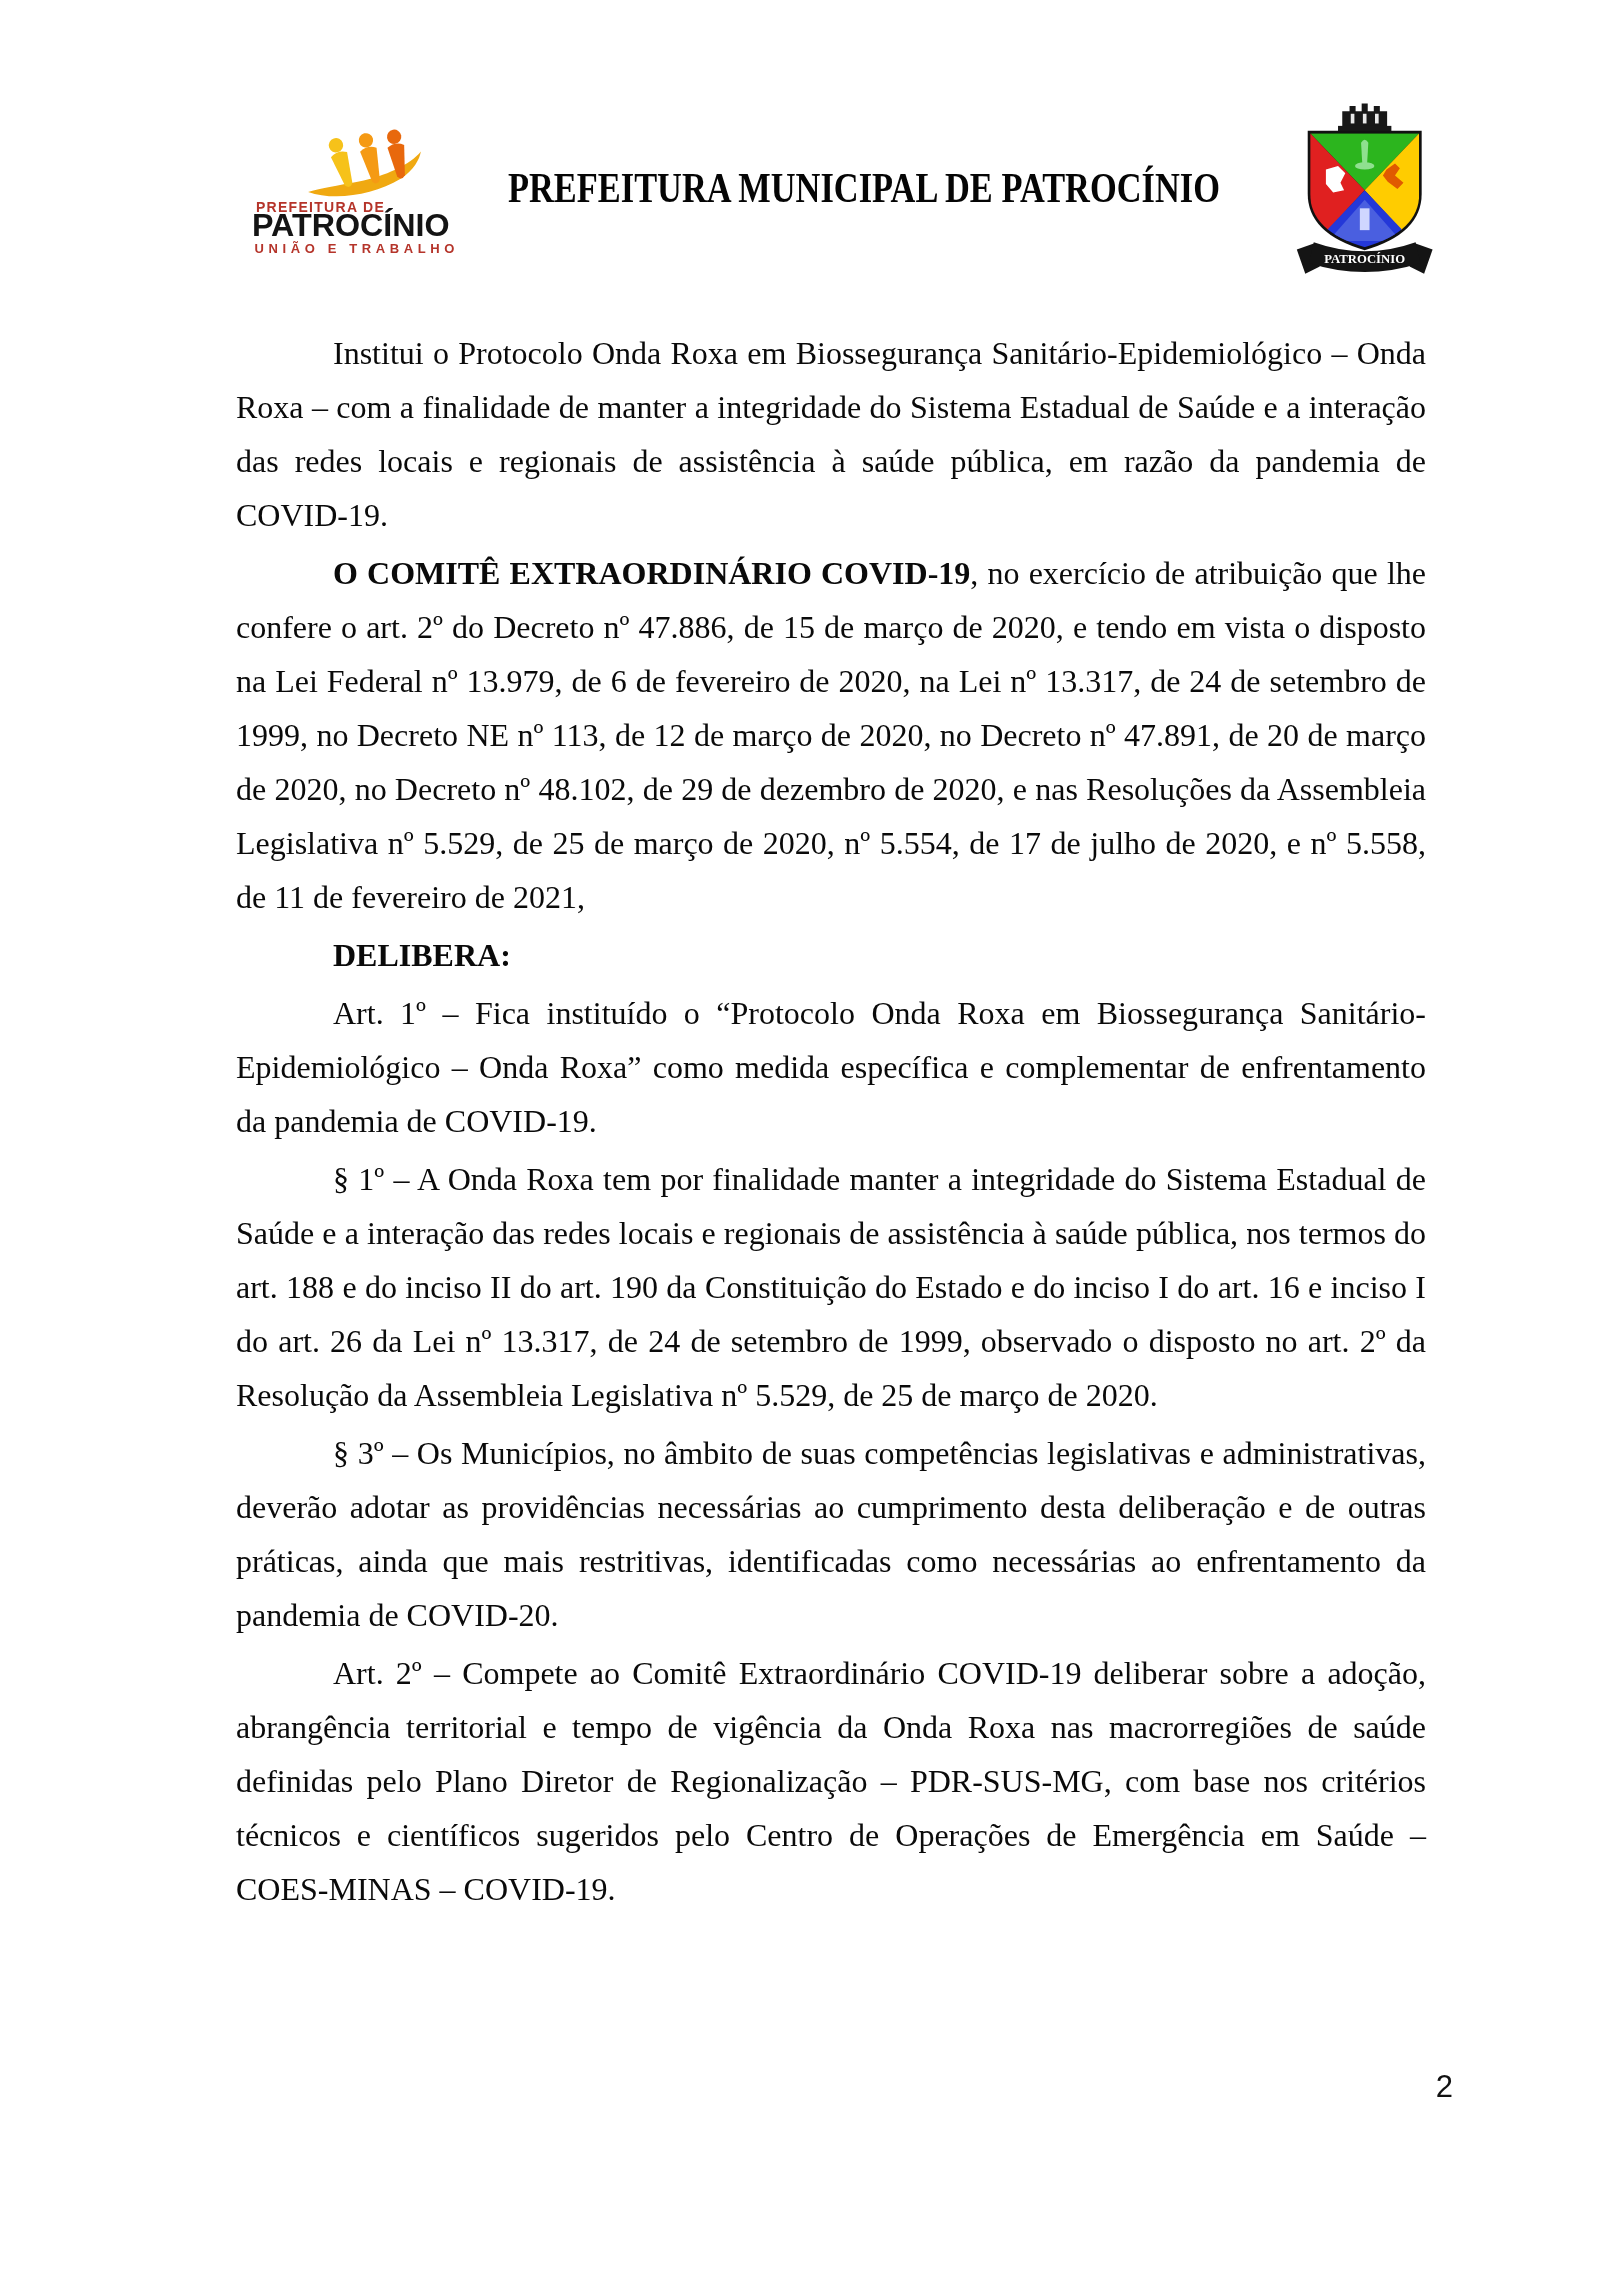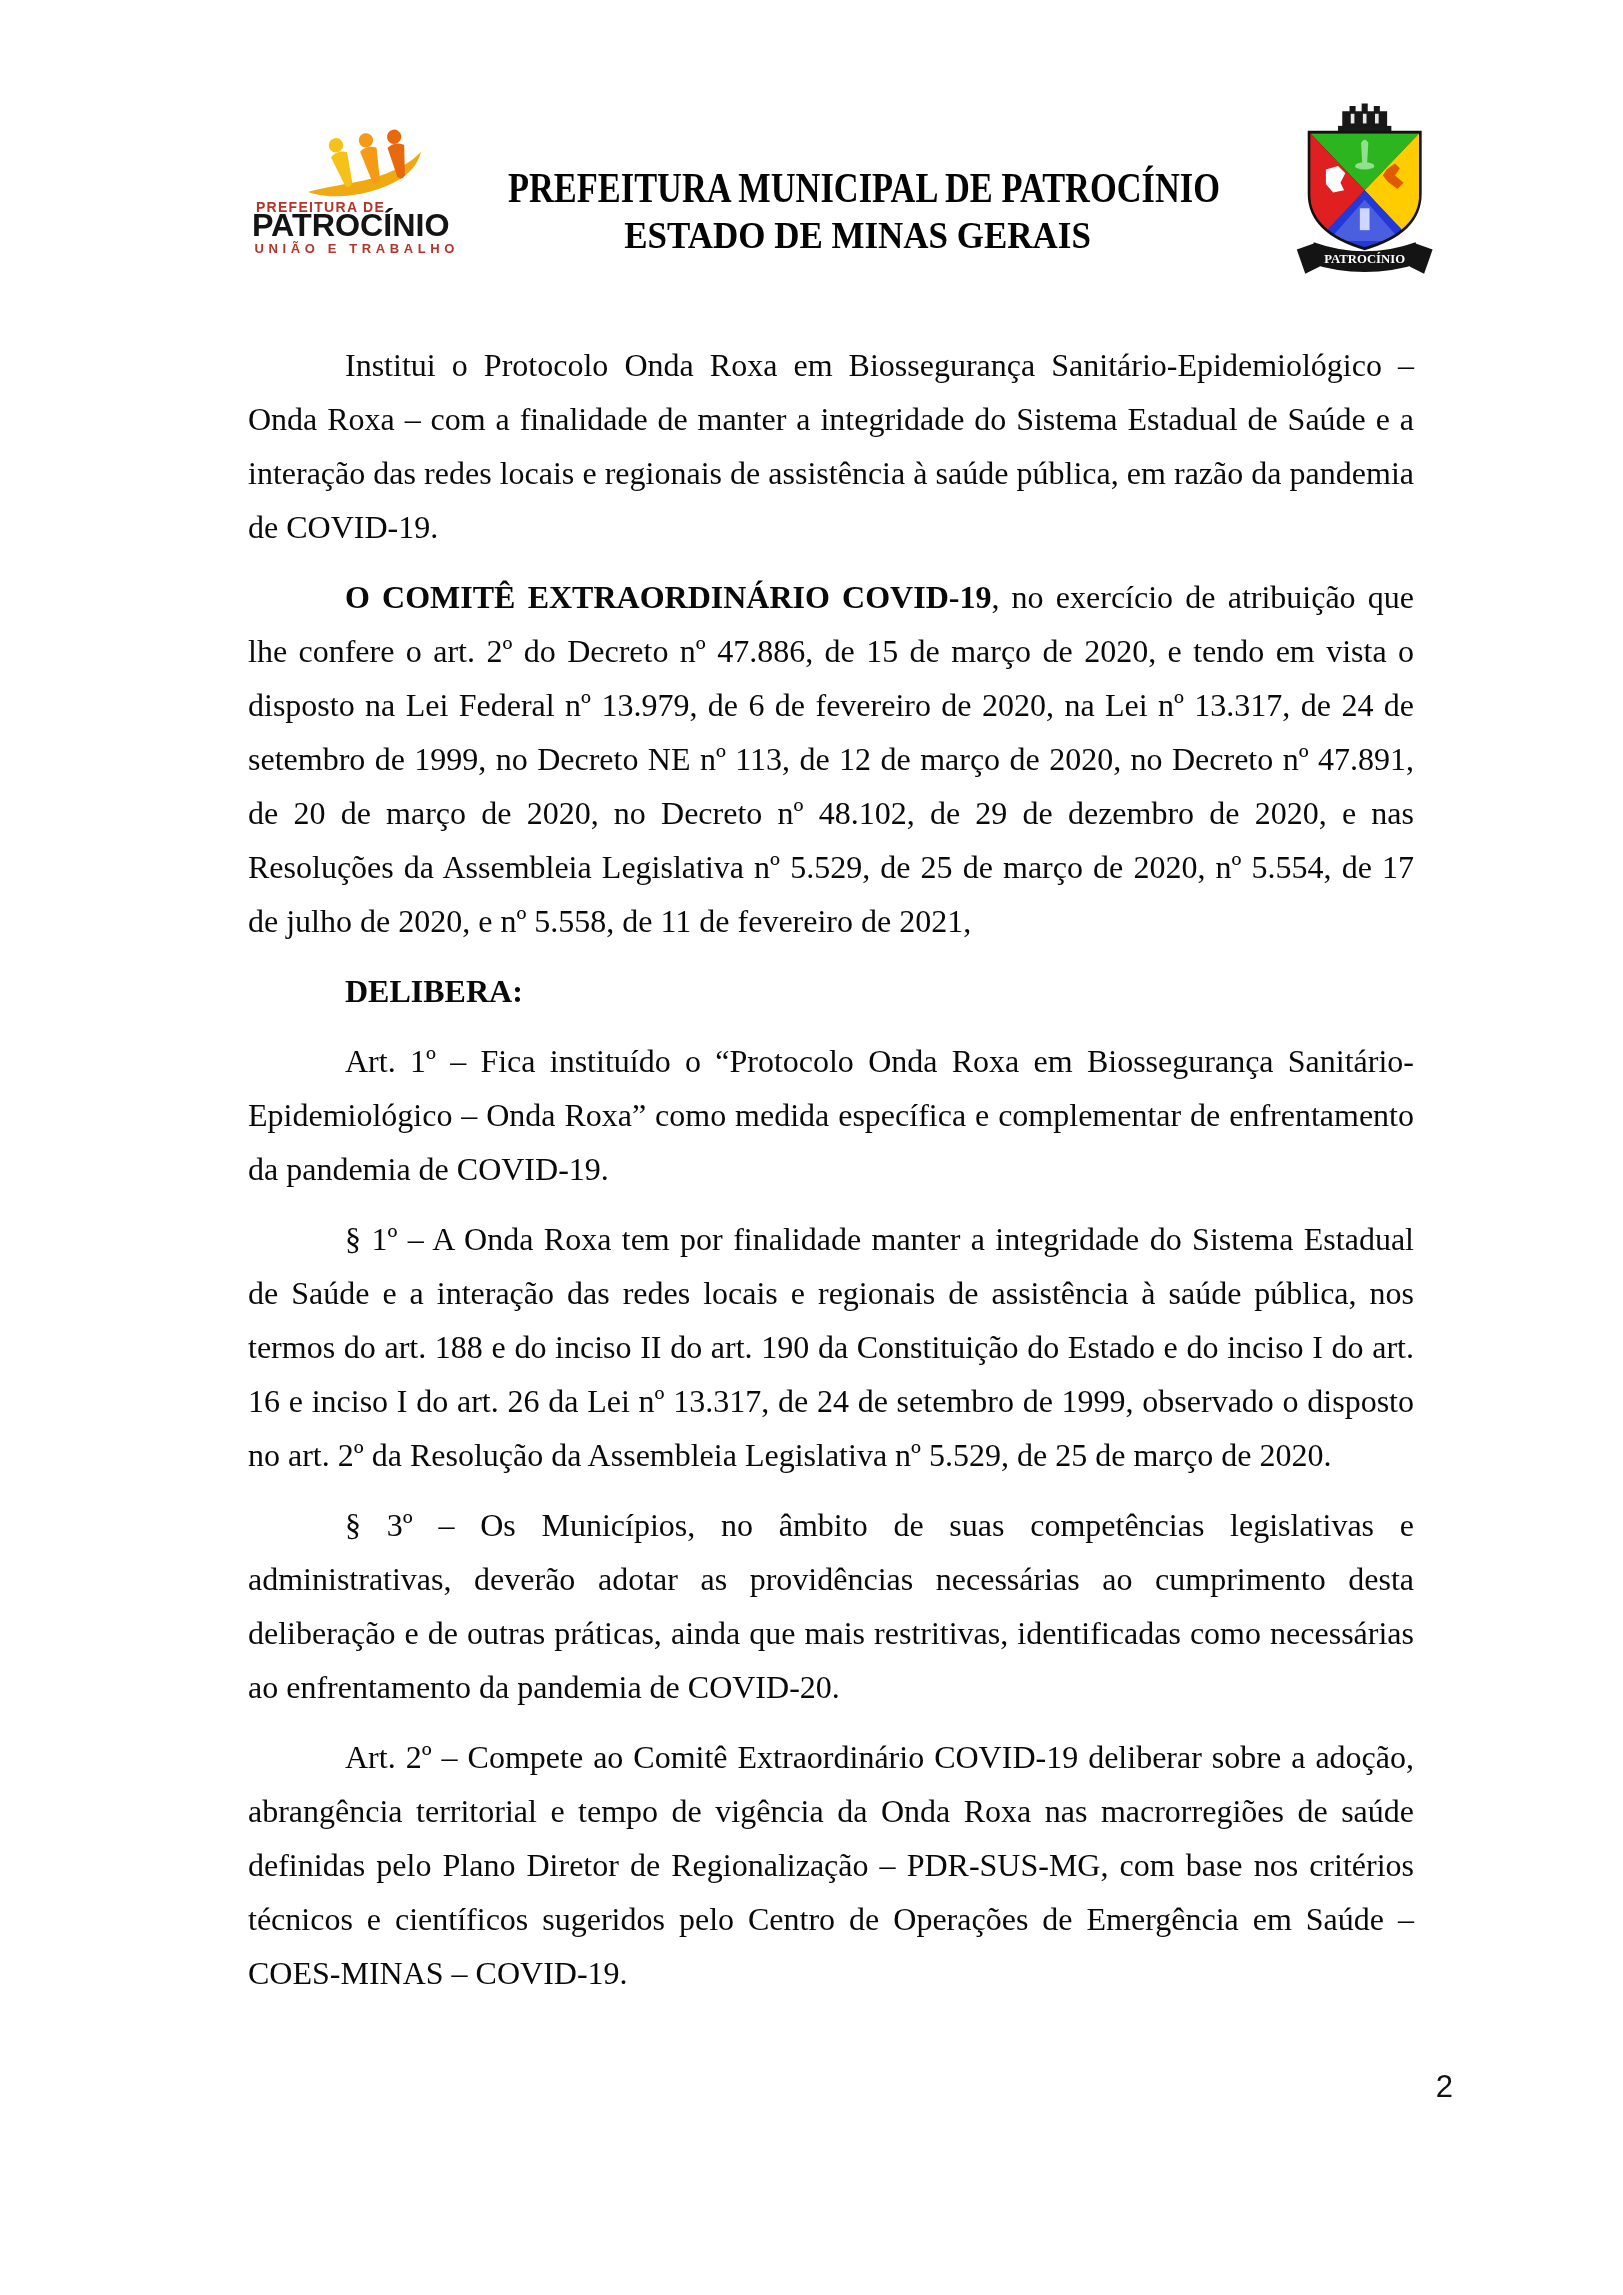--- a/index.html
+++ b/index.html
@@ -45,21 +45,21 @@
     transform:scaleX(0.92);transform-origin:center;color:#050505;
   }
   .crest{position:absolute;left:1285px;top:98px;width:160px;height:177px;}
 
   
   .doc-body{
     position:absolute;left:232px;top:322px;width:1198px;
     font-size:32px;line-height:54px;text-align:justify;
     font-family:"Liberation Serif",serif;color:#0a0a0a;
   }
-  .para{margin:16px;padding:0;text-indent:97px;}
+  .para{margin:4px;padding:0;text-indent:97px;}
   .bold{font-weight:bold;}
   .italic{font-style:italic;}
 
   
   .page-num{
     position:absolute;left:1381px;top:2069px;width:72px;text-align:right;
     font-family:"Liberation Sans",sans-serif;font-size:31px;color:#111;
   }
 </style>
 </head>
@@ -89,23 +89,20 @@
           <path d="M130,28 Q143,20 156,28 L149,74 Q143,82 137,74 Z" fill="#e8680d"></path>
         </g>
       </svg>
       <div class="logo-pref">PREFEITURA DE</div>
       <div class="logo-name">PATROCÍNIO</div>
       <div class="logo-tagline">UNIÃO E TRABALHO</div>
     </div>
 
     <div class="title-block">
       <span class="doc-title">PREFEITURA MUNICIPAL DE PATROCÍNIO</span>
-    </div>
-    <div class="doc-subtitle-wrap">
-      <span class="doc-subtitle">ESTADO DE MINAS GERAIS</span>
     </div>
 
     <svg class="crest" viewBox="0 0 245 292">
 
       <g>
         <path d="M85,52 L85,22 L97,22 L97,13 L107,13 L107,22 L117,22 L117,9 L127,9 L127,22 L137,22 L137,13 L147,13 L147,22 L159,22 L159,52 Z" fill="#181818"></path>
         <rect x="78" y="46" width="88" height="9" fill="#181818"></rect>
         <rect x="99" y="26" width="6" height="16" fill="#e9e9e9"></rect>
         <rect x="119" y="26" width="6" height="16" fill="#e9e9e9"></rect>
         <rect x="139" y="26" width="6" height="16" fill="#e9e9e9"></rect>

